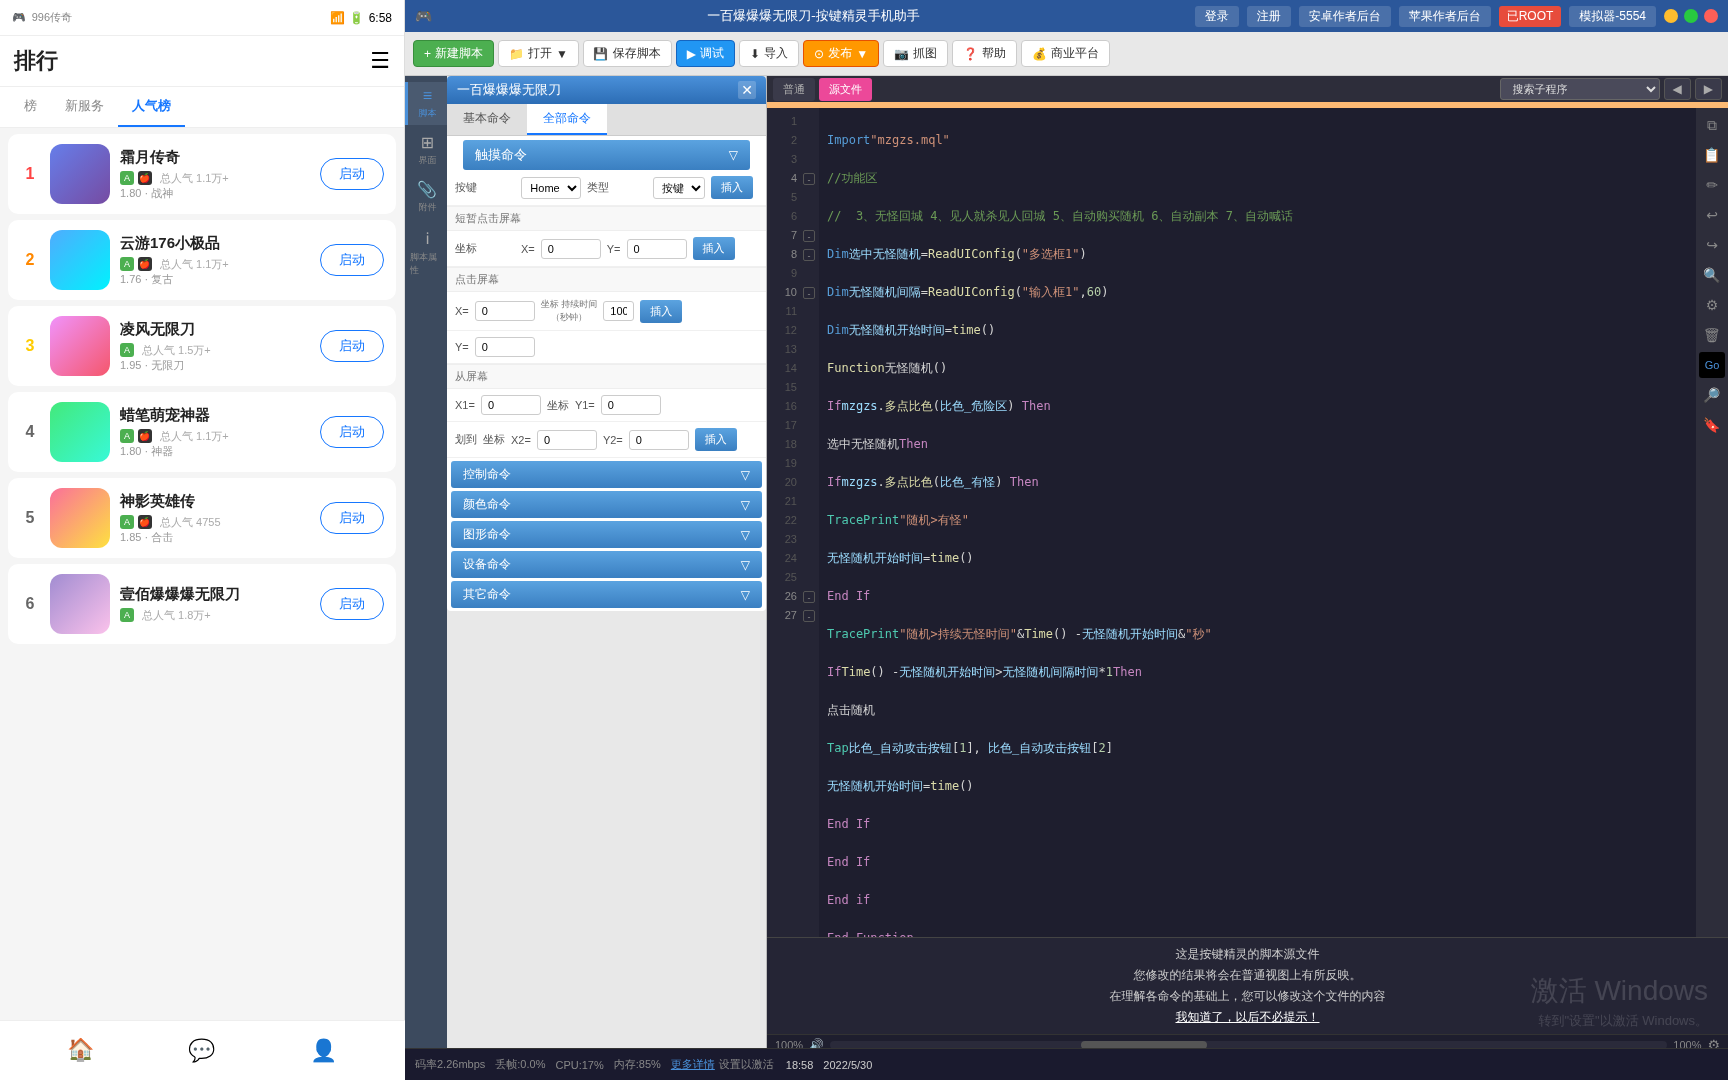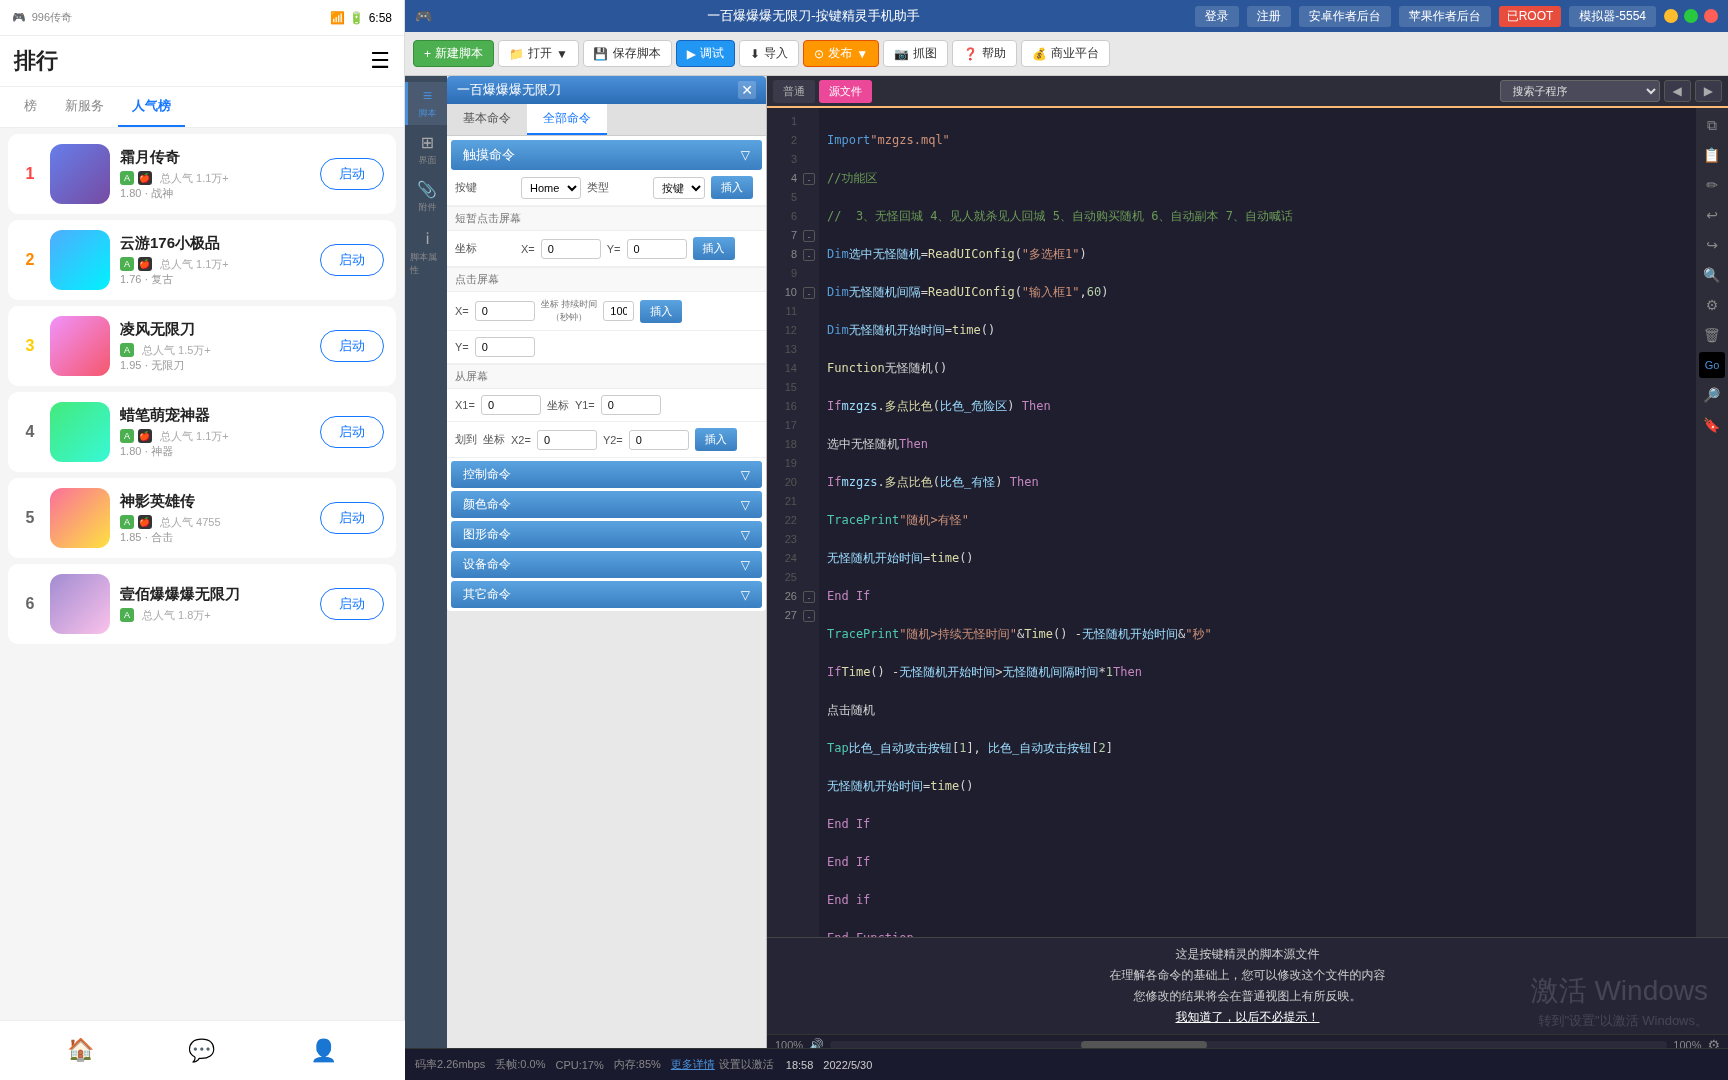--- a/index.html
+++ b/index.html
@@ -341,21 +341,21 @@
     }
 
     .section-header {
       background: linear-gradient(to bottom, #5ba3e0, #3a7fc1);
       color: white;
       padding: 6px 12px;
       font-size: 13px;
       display: flex;
       justify-content: space-between;
       align-items: center;
-      margin: 4px 4px 0;
+      margin: 4px 16px 0;
       border-radius: 3px;
     }
 
     .section-expand-btn {
       cursor: pointer;
       font-size: 12px;
     }
 
     .command-row {
       display: flex;
@@ -378,20 +378,21 @@
       font-size: 11px;
       width: 60px;
     }
 
     .command-select {
       border: 1px solid #ccc;
       border-radius: 3px;
       padding: 3px 4px;
       font-size: 11px;
       background: #fff;
+      text-align: center;
     }
 
     .insert-btn {
       background: linear-gradient(to bottom, #5ba3e0, #3a7fc1);
       color: white;
       border: none;
       border-radius: 3px;
       padding: 4px 10px;
       font-size: 11px;
       cursor: pointer;
@@ -432,21 +433,21 @@
       flex-direction: column;
     }
 
     .code-toolbar {
       background: #2d2d3a;
       height: 32px;
       display: flex;
       align-items: center;
       padding: 0 6px;
       gap: 4px;
-      border-bottom: 2px solid #fdba74;
+      border-bottom: 6px solid #fdba74;
     }
 
     .code-tab {
       padding: 4px 10px;
       font-size: 11px;
       border-radius: 3px;
       cursor: pointer;
     }
 
     .code-tab.active {
@@ -1202,22 +1203,22 @@
           <div class="right-icon">⚙</div>
           <div class="right-icon">🗑</div>
           <div class="right-icon" style="background:#000000; color:#4a90d9; font-size:11px;">Go</div>
           <div class="right-icon">🔎</div>
           <div class="right-icon">🔖</div>
         </div>
       </div>
 
       <div class="code-info-panel">
         <div class="info-text-main">这是按键精灵的脚本源文件</div>
+        <div class="info-text-main">您修改的结果将会在普通视图上有所反映。</div>
         <div class="info-text-main">在理解各命令的基础上，您可以修改这个文件的内容</div>
-        <div class="info-text-main">您修改的结果将会在普通视图上有所反映。</div>
         <div>
           <span class="info-link">我知道了，以后不必提示！</span>
         </div>
       </div>
 
       <div style="background:#1e1e2e; height:20px; display:flex; align-items:center; gap:6px; padding:0 8px; border-top:1px solid #333;">
         <span style="font-size:11px; color:#888;">100%</span>
         <span style="color:#888; font-size:12px;">🔊</span>
         <div class="h-scrollbar">
           <div class="h-scrollbar-thumb"></div>

